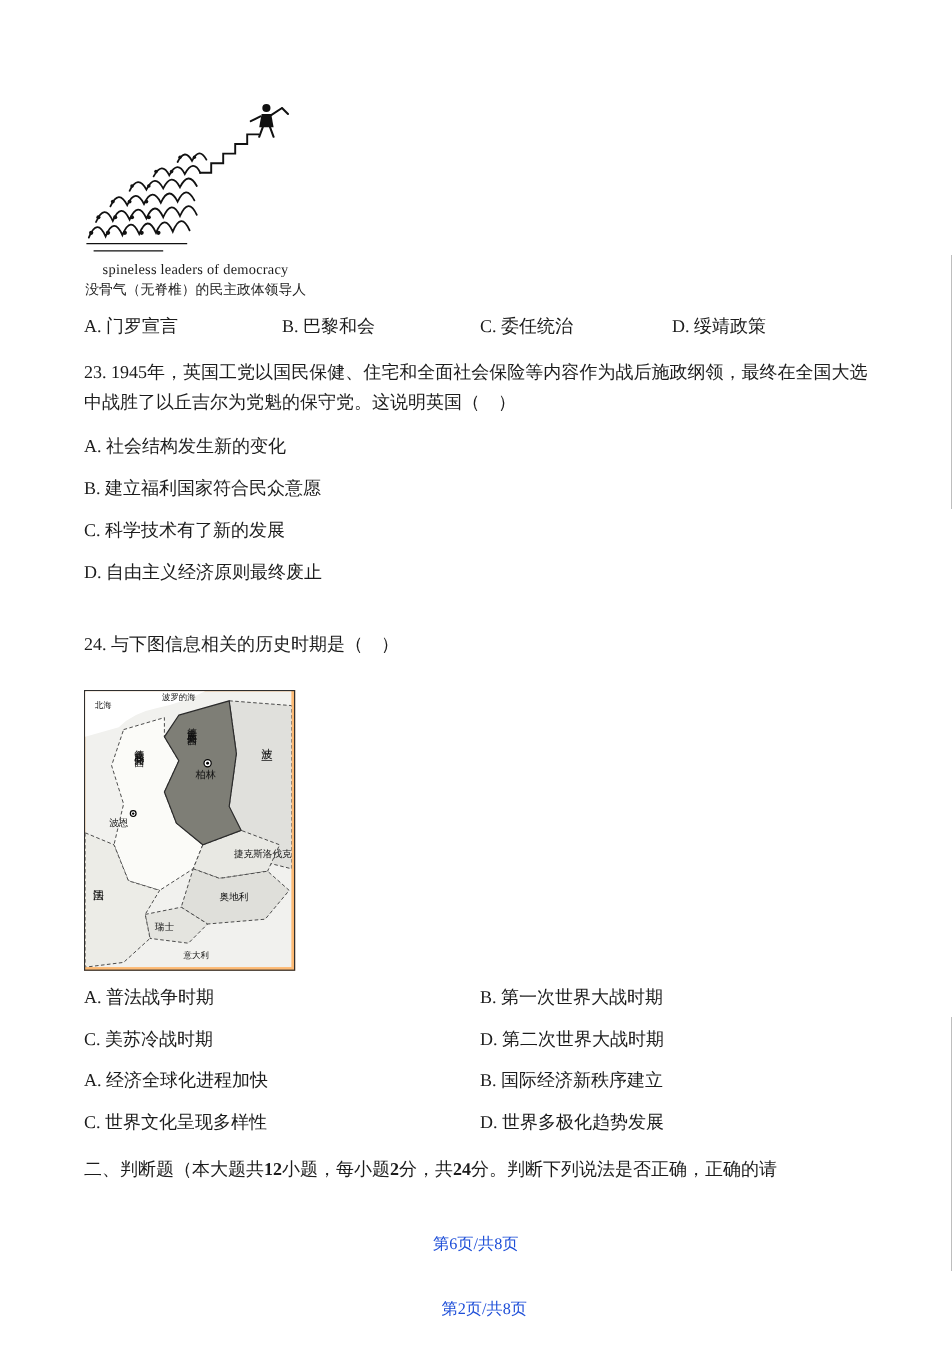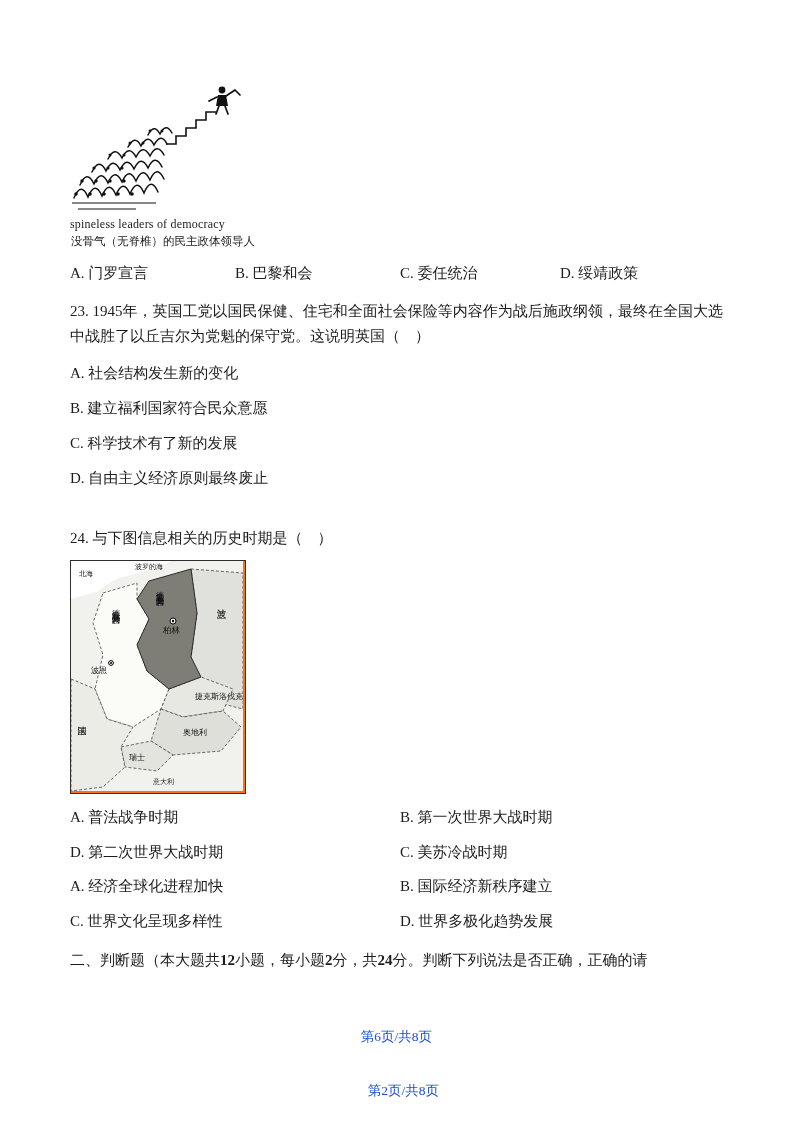--- a/index.html
+++ b/index.html
@@ -13,34 +13,34 @@
     overflow: hidden;
     box-sizing: border-box;
     padding: 86px 70px 0 70px;
     font-size: 15px;
   }
   .content { width: 653px; }
 
   
   .fig-cartoon { width: 186px; margin: 0; }
   .fig-cartoon svg { display:block; }
-  .cap-en { font-size: 12px; margin-top: 1px; letter-spacing: .2px; }
+  .cap-en { font-size: 12px; text-align: center; margin-top: 1px; letter-spacing: .2px; }
   .cap-zh { font-size: 11.5px; font-weight: normal; text-align: center; margin-top: 2px; }
 
   
   .opt-row4 { display: grid; grid-template-columns: 165px 165px 160px 1fr; margin-top: 13px; line-height: 22px; }
   .opt-list > div { margin-top: 13px; line-height: 22px; }
   .opt-grid2 { display: grid; grid-template-columns: 330px 1fr; row-gap: 13px; margin-top: 12px; line-height: 22px; }
 
   .qtext { margin: 15px 0 0 0; line-height: 25px; text-align: justify; }
   .gap-lg { margin-top: 37px; }
 
   
-  .fig-map { position: relative; width: 174px; height: 232px; margin: 9px 0 0 0;
-             border: 1px solid #2e2e2e; background:#f97316; }
+  .fig-map { position: relative; width: 174px; height: 232px; margin: 24px 0 0 0;
+             border: 1px solid #2e2e2e; background:#fdba74; }
   .fig-map svg { position:absolute; left:0; top:0; }
   .mlabel { position:absolute; color:#111; line-height:1; white-space:nowrap;
             font-family:"Liberation Sans","DejaVu Sans",sans-serif; }
   .mv { writing-mode: vertical-rl; text-orientation: upright; letter-spacing: 1px; }
 
   
   .section2 { margin-top: 16px; line-height: 24px; }
   .section2 .b { font-weight: bold; }
 
   
@@ -145,22 +145,22 @@
       <span class="mlabel" style="left:79px; top:132px; font-size:8px;padding-left:45px;">捷克斯洛伐克</span>
       <span class="mlabel mv" style="left:6px; top:158px; font-size:9px;">法国</span>
       <span class="mlabel" style="left:58px; top:193px; font-size:8px;">瑞士</span>
       <span class="mlabel" style="left:112px; top:168px; font-size:8px;">奥地利</span>
       <span class="mlabel" style="left:82px; top:217px; font-size:7px;">意大利</span>
     </figure>
 
     <div class="opt-grid2">
       <span>A. 普法战争时期</span>
       <span>B. 第一次世界大战时期</span>
+      <span>C. 美苏冷战时期</span>
       <span>D. 第二次世界大战时期</span>
-      <span>C. 美苏冷战时期</span>
     </div>
 
     <div class="opt-grid2">
       <span>A. 经济全球化进程加快</span>
       <span>B. 国际经济新秩序建立</span>
       <span>C. 世界文化呈现多样性</span>
       <span>D. 世界多极化趋势发展</span>
     </div>
 
     <p class="section2"><span>二、判断题（本大题共</span><span class="b">12</span><span>小题，每小题</span><span class="b">2</span><span>分，共</span><span class="b">24</span><span>分。判断下列说法是否正确，正确的请</span></p>

